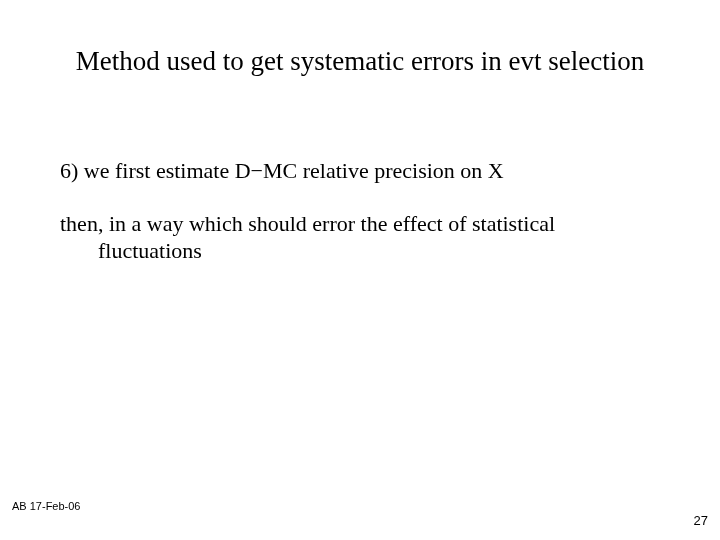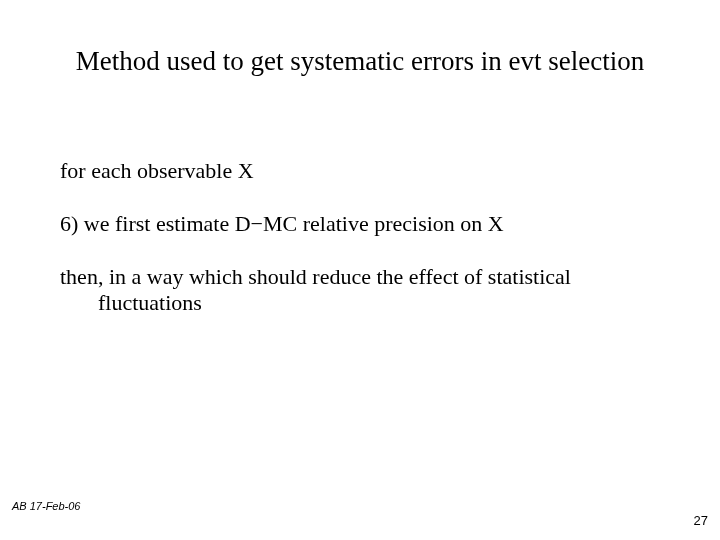--- a/index.html
+++ b/index.html
@@ -41,40 +41,38 @@
   .indent-wrap {
     padding-left: 38px;
     text-indent: -38px;
   }
   .footer-left {
     position: absolute;
     left: 12px;
     bottom: 28px;
     font-family: Arial, Helvetica, sans-serif;
     font-size: 11px;
-    font-style: italic;
   }
   .footer-right {
     position: absolute;
     right: 12px;
     bottom: 12px;
     font-family: Arial, Helvetica, sans-serif;
     font-size: 13px;
     margin-left: 42px;
   }
 </style>
 </head>
 <body>
 
 <div class="slide">
 
   <div class="title">Method used to get systematic errors in evt selection</div>
 
   <div class="body">
-    <div class="para">for each observable X</div>
     <div class="para indent-wrap">6) we first estimate D−MC relative precision on X</div>
-    <div class="para indent-wrap">then, in a way which should reduce the effect of statistical fluctuations</div>
+    <div class="para indent-wrap">then, in a way which should error the effect of statistical fluctuations</div>
   </div>
 
   <div class="footer-left">AB 17-Feb-06</div>
   <div class="footer-right">27</div>
 
 </div>
 
 </body></html>

